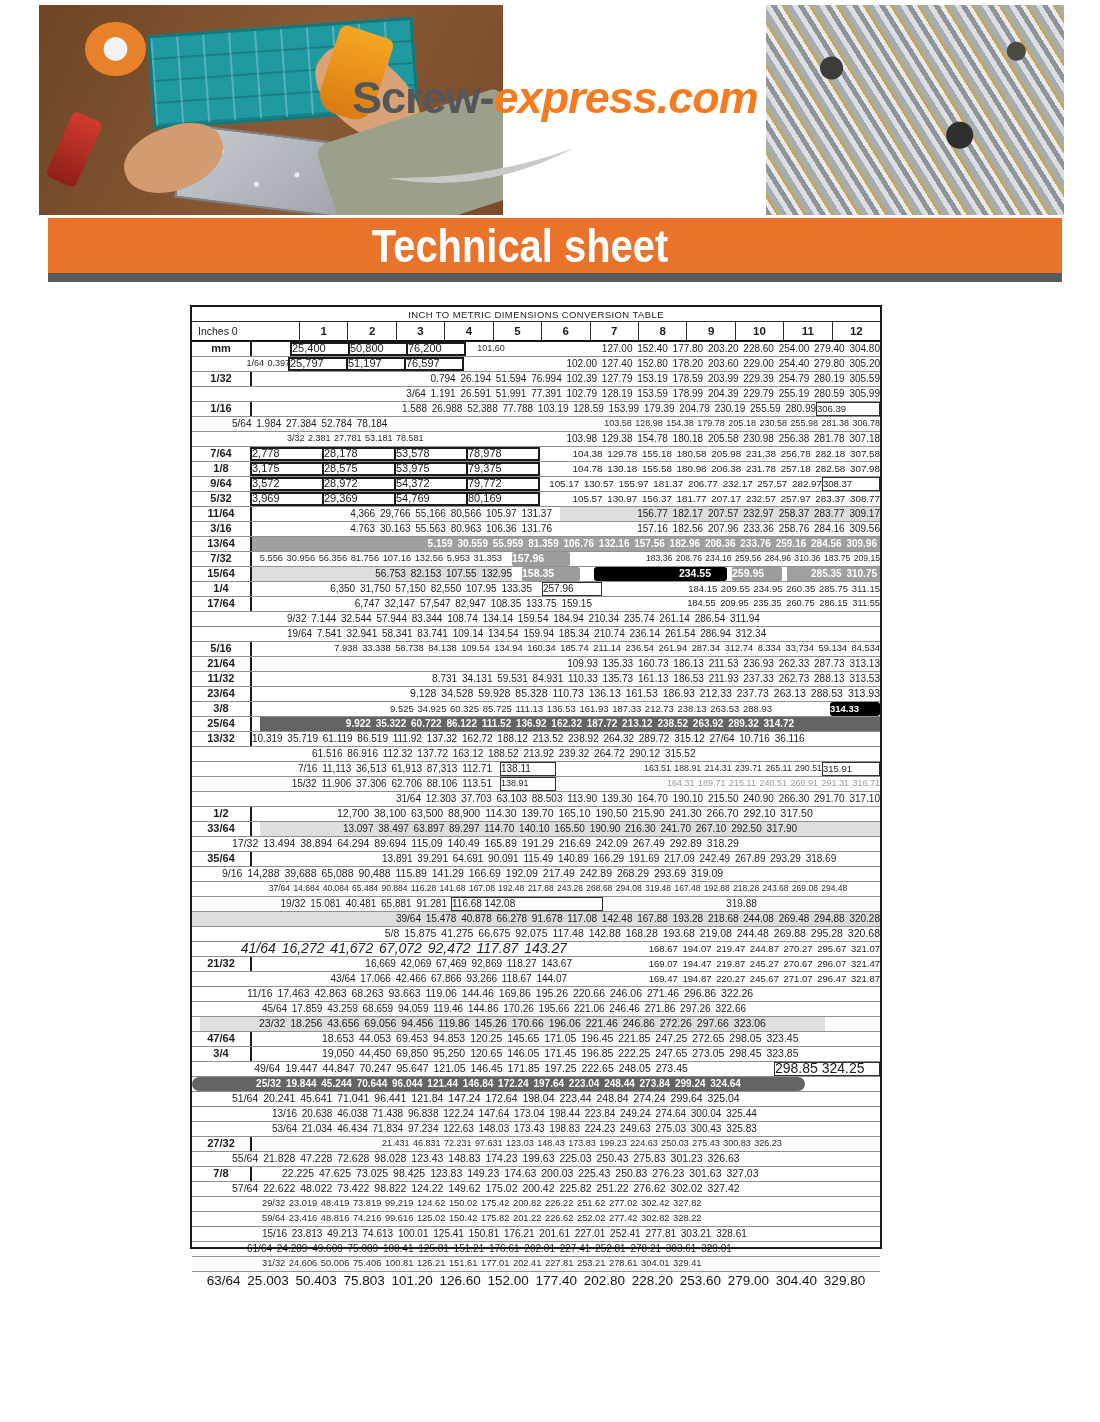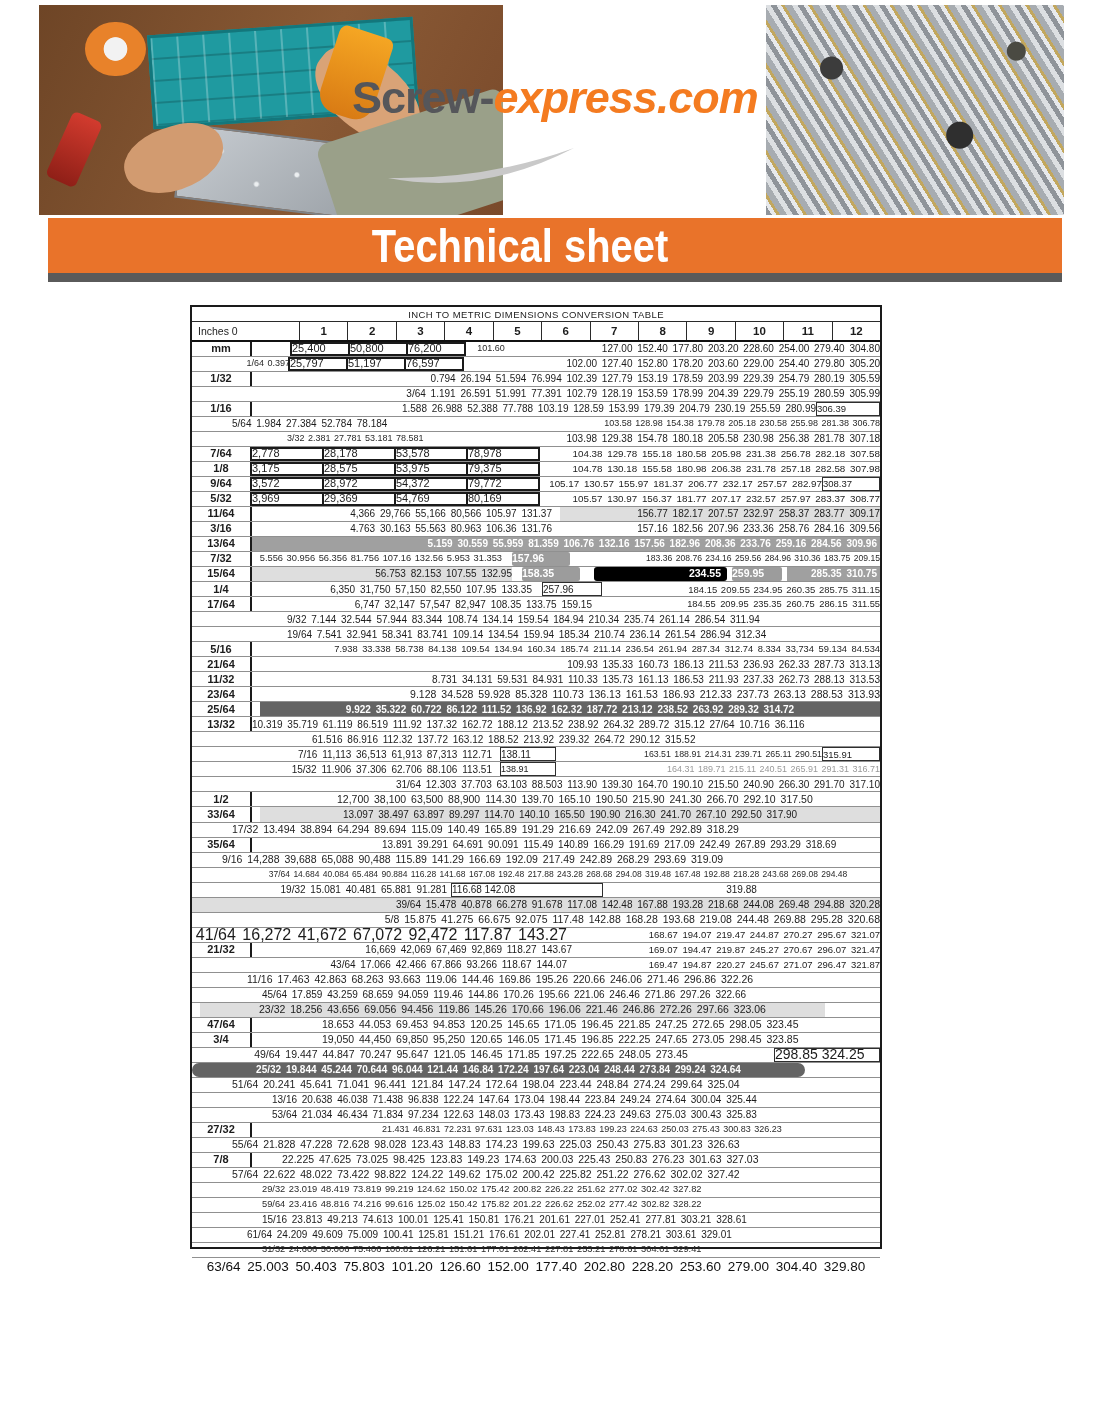--- a/index.html
+++ b/index.html
@@ -65,21 +65,21 @@
   .lg{font-size:13.5px;word-spacing:3px;color:#111;}
   .graysm{font-size:9px;color:#9a9a9a;word-spacing:1px;}
   .sp{}
   .cell{width:56px;flex:none;border:2px solid #1a1a1a;margin-left:-2px;justify-content:center;
         font-size:11px;font-weight:500;background:#fff;}
   .cellw{width:70px;}
   .box{border:1.5px solid #2e2e2e;justify-content:center;font-size:10px;background:#fff;}
   .chip{background:#9c9c9c;color:#fff;font-weight:bold;font-size:10.5px;justify-content:center;border-radius:2px;}
   .blackchip{background:#000;color:#fff;font-weight:bold;justify-content:center;border-radius:3px;}
   .blackbar{background:#000;color:#fff;font-weight:bold;font-size:10.5px;justify-content:flex-end;
-            padding-right:6px;border-radius:3px;}
+            padding-right:16px;border-radius:3px;}
   .darkbar{background:#646464;color:#fff;font-weight:bold;word-spacing:2px;}
   .midbar{background:#5e5e5e;color:#fff;font-weight:bold;word-spacing:1px;padding-right:3px;}
   .silverbar{background:#a0a0a0;color:#fff;font-weight:bold;word-spacing:2px;padding-right:3px;}
   .lightbar{background:#dedede;word-spacing:2px;}
   .rounded{border-radius:8px;}
 
   .footer{position:absolute;left:48px;top:1385px;width:1014px;height:37px;background:#595959;
           display:flex;align-items:center;justify-content:flex-end;padding-right:52px;box-sizing:border-box;}
   .footer-email{color:#fff;font-weight:bold;font-size:20px;letter-spacing:-.3px;transform:scaleY(1.08);}
 </style>
@@ -413,20 +413,31 @@
           </div>
         </div>
         <div class="trow">
           <div class="tlabel">23/64</div>
           <div class="seg sp" style="flex-grow: 1;"></div>
           <div class="seg txt" style="font-size: 10.5px;">
             <span>9.128 34.528 59.928 85.328 110.73 136.13 161.53 186.93 212.33 237.73 263.13 288.53 313.93</span>
           </div>
         </div>
         <div class="trow">
+          <div class="tlabel">3/8</div>
+          <div class="seg sp" style="flex-grow: 1;"></div>
+          <div class="seg sm" style="font-size: 9.5px;">
+            <span>9.525 34.925 60.325 85.725 111.13 136.53 161.93 187.33 212.73 238.13 263.53 288.93</span>
+          </div>
+          <div class="seg sp" style="width: 58px; flex: 0 0 auto;"></div>
+          <div class="seg blackchip" style="width: 50px; flex: 0 0 auto; font-size: 9.5px;">
+            <span>314.33</span>
+          </div>
+        </div>
+        <div class="trow">
           <div class="tlabel">25/64</div>
           <div class="seg sp" style="width: 8px; flex: 0 0 auto;"></div>
           <div class="seg darkbar" style="flex-grow: 1; font-size: 10px;">
             <span style="text-align: center;">9.922 35.322 60.722 86.122 111.52 136.92 162.32 187.72 213.12 238.52 263.92 289.32 314.72</span>
           </div>
         </div>
         <div class="trow">
           <div class="tlabel">13/32</div>
           <div class="seg txt" style="flex-grow: 1; font-size: 10px;">
             <span style="text-align: left;">10.319 35.719 61.119 86.519 111.92 137.32 162.72 188.12 213.52 238.92 264.32 289.72 315.12 27/64 10.716 36.116</span>
@@ -533,21 +544,21 @@
             <span style="text-align: right;">39/64 15.478 40.878 66.278 91.678 117.08 142.48 167.88 193.28 218.68 244.08 269.48 294.88 320.28</span>
           </div>
         </div>
         <div class="trow">
           <div class="seg sp" style="flex-grow: 1;"></div>
           <div class="seg txt" style="font-size: 10.5px;">
             <span>5/8 15.875 41.275 66.675 92.075 117.48 142.88 168.28 193.68 219.08 244.48 269.88 295.28 320.68</span>
           </div>
         </div>
         <div class="trow">
-          <div class="seg txt" style="width: 375px; flex: 0 0 auto; font-size: 16px;">
+          <div class="seg txt" style="width: 375px; flex: 0 0 auto; font-size: 14px; font-style: italic;">
             <span style="text-align: right;">41/64 16,272 41,672 67,072 92,472 117.87 143.27</span>
           </div>
           <div class="seg sp" style="flex-grow: 1;"></div>
           <div class="seg txt" style="font-size: 9.5px;">
             <span>168.67 194.07 219.47 244.87 270.27 295.67 321.07</span>
           </div>
         </div>
         <div class="trow">
           <div class="tlabel">21/32</div>
           <div class="seg txt" style="width: 320px; flex: 0 0 auto; font-size: 10px;">

